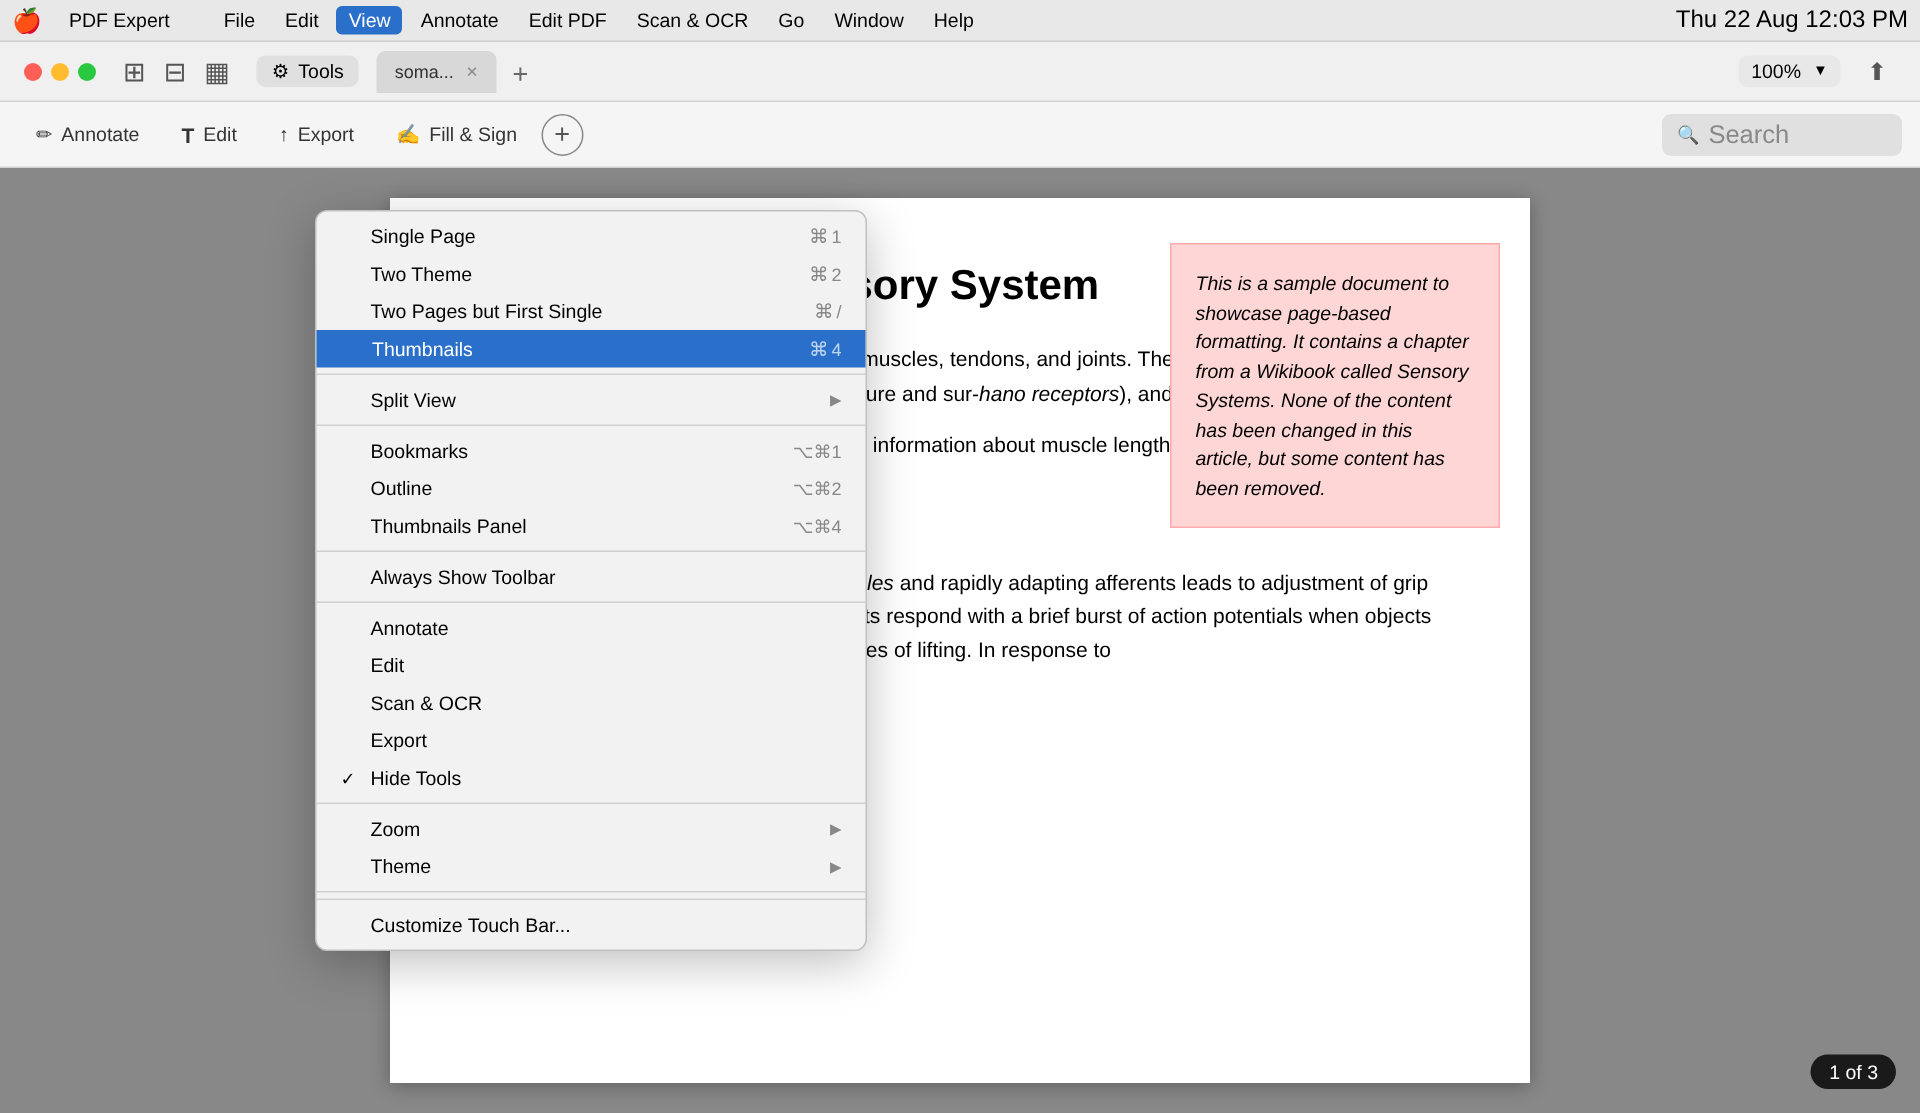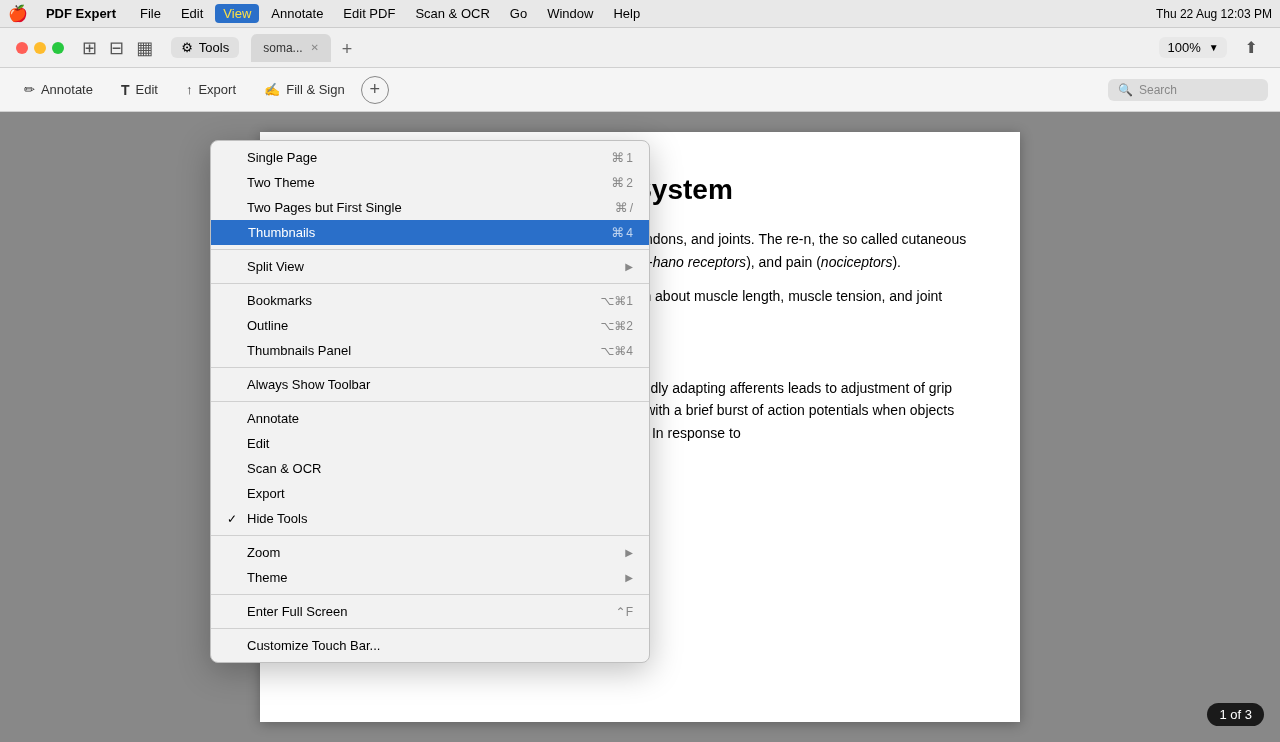--- a/index.html
+++ b/index.html
@@ -23,40 +23,40 @@
       gap: 4px;
       border-bottom: 1px solid #ccc;
       position: relative;
       z-index: 100;
     }
     .menu-bar-apple {
       font-size: 16px;
       margin-right: 6px;
     }
     .menu-bar-app {
-      font-weight: 700;
-      font-size: 13px;
-      margin-right: 4px;
+      font-weight: 400;
+      font-size: 13px;
+      margin-right: 16px;
     }
     .menu-bar-item {
       font-size: 13px;
       padding: 2px 8px;
       border-radius: 4px;
       cursor: pointer;
     }
     .menu-bar-item.active {
       background: #2a6fc9;
-      color: #fde047;
+      color: #ffffff;
     }
     .menu-bar-right {
       margin-left: auto;
       display: flex;
       align-items: center;
       gap: 8px;
-      font-size: 12px;
+      font-size: 16px;
     }
 
     
     .app-window {
       width: 100%;
       height: calc(742px - 28px);
       display: flex;
       flex-direction: column;
     }
 
@@ -249,21 +249,21 @@
       padding: 4px 12px;
       border-radius: 12px;
       font-size: 13px;
     }
 
     
     .dropdown-menu {
       position: absolute;
       top: 28px;
       left: 210px;
-      width: 440px;
+      width: 368px;
       background: #f2f2f2;
       border: 1px solid #c0c0c0;
       border-radius: 8px;
       box-shadow: 0 8px 32px rgba(0,0,0,0.25);
       z-index: 1000;
       padding: 4px 0;
     }
     .menu-item {
       display: flex;
       align-items: center;
@@ -395,30 +395,31 @@
       <span>Export</span>
     </button>
     <button class="toolbar-btn">
       <span>✍</span>
       <span>Fill &amp; Sign</span>
     </button>
     <button class="toolbar-btn-plus">+</button>
     <div class="toolbar-spacer"></div>
     <div class="search-box">
       <span class="search-icon">🔍</span>
-      <span style="font-size:12px; color:#888;">Search</span>
+      <span style="font-size:17px; color:#888;">Search</span>
     </div>
   </div>
 
   <div class="main-area">
 
     <div class="pdf-content">
       <div class="pdf-page">
         <div class="pdf-title">y of the Somatosensory System</div>
 
+        <div class="pdf-note">This is a sample document to showcase page-based formatting. It contains a chapter from a Wikibook called Sensory Systems. None of the content has been changed in this article, but some content has been removed.</div>
 
         <p class="pdf-text">
           <span class="pdf-highlighted">ry system consists of sensors in</span>
           <span> the skin r muscles, tendons, and joints. The re-n, the so called cutaneous receptors, tell ture (<em>thermoreceptors</em>), pressure and sur-<em>hano receptors</em>), and pain (<em>nociceptors</em>).</span>
         </p>
 
         <p class="pdf-text">The receptors in muscles and joints provide information about muscle length, muscle tension, and joint angles.</p>
 
         <h2 class="pdf-section-title">Cutaneous receptors</h2>
 
@@ -529,25 +530,20 @@
       </div>
 
       <div class="menu-item">
         <span class="checkmark"></span>
         <span>Theme</span>
         <span class="arrow" style="margin-left:auto;">▶</span>
       </div>
 
       <div class="menu-separator"></div>
 
-      <div class="menu-item">
-        <span class="checkmark"></span>
-        <span>Enter Full Screen</span>
-        <span class="shortcut">⌃F</span>
-      </div>
 
       <div class="menu-separator"></div>
 
       <div class="menu-item">
         <span class="checkmark"></span>
         <span>Customize Touch Bar...</span>
       </div>
     </div>
   </div>
 </div>

